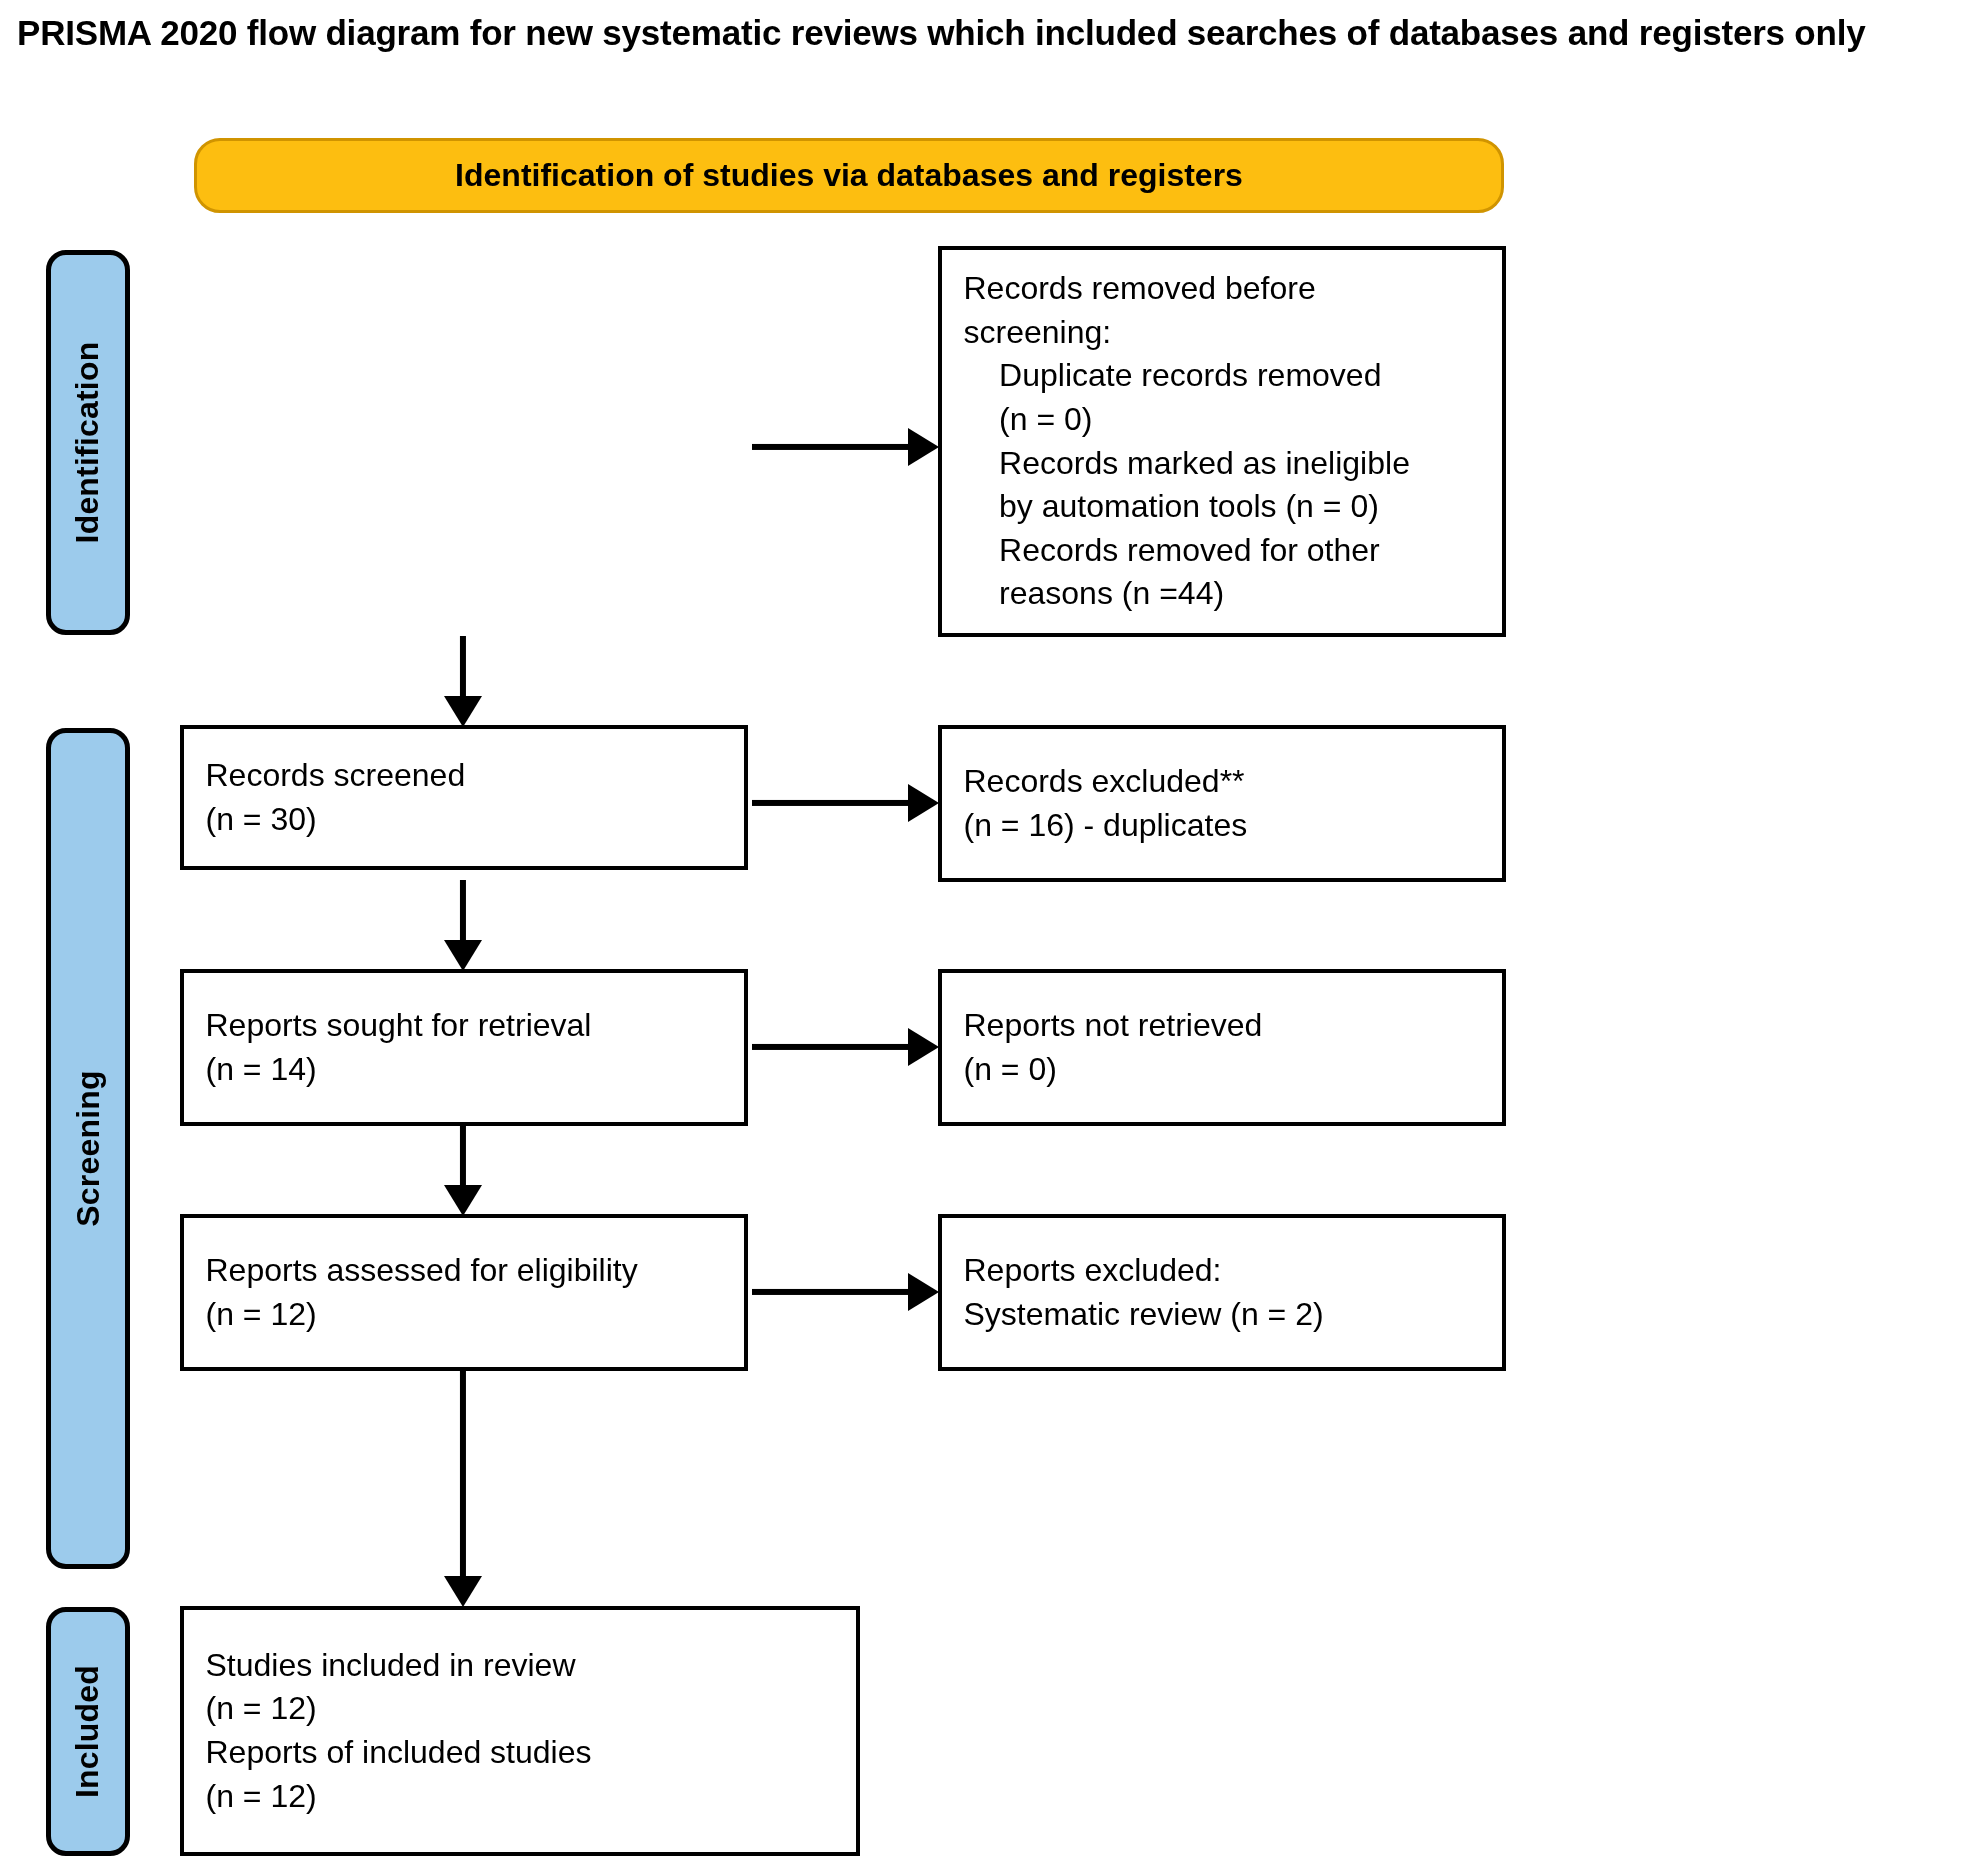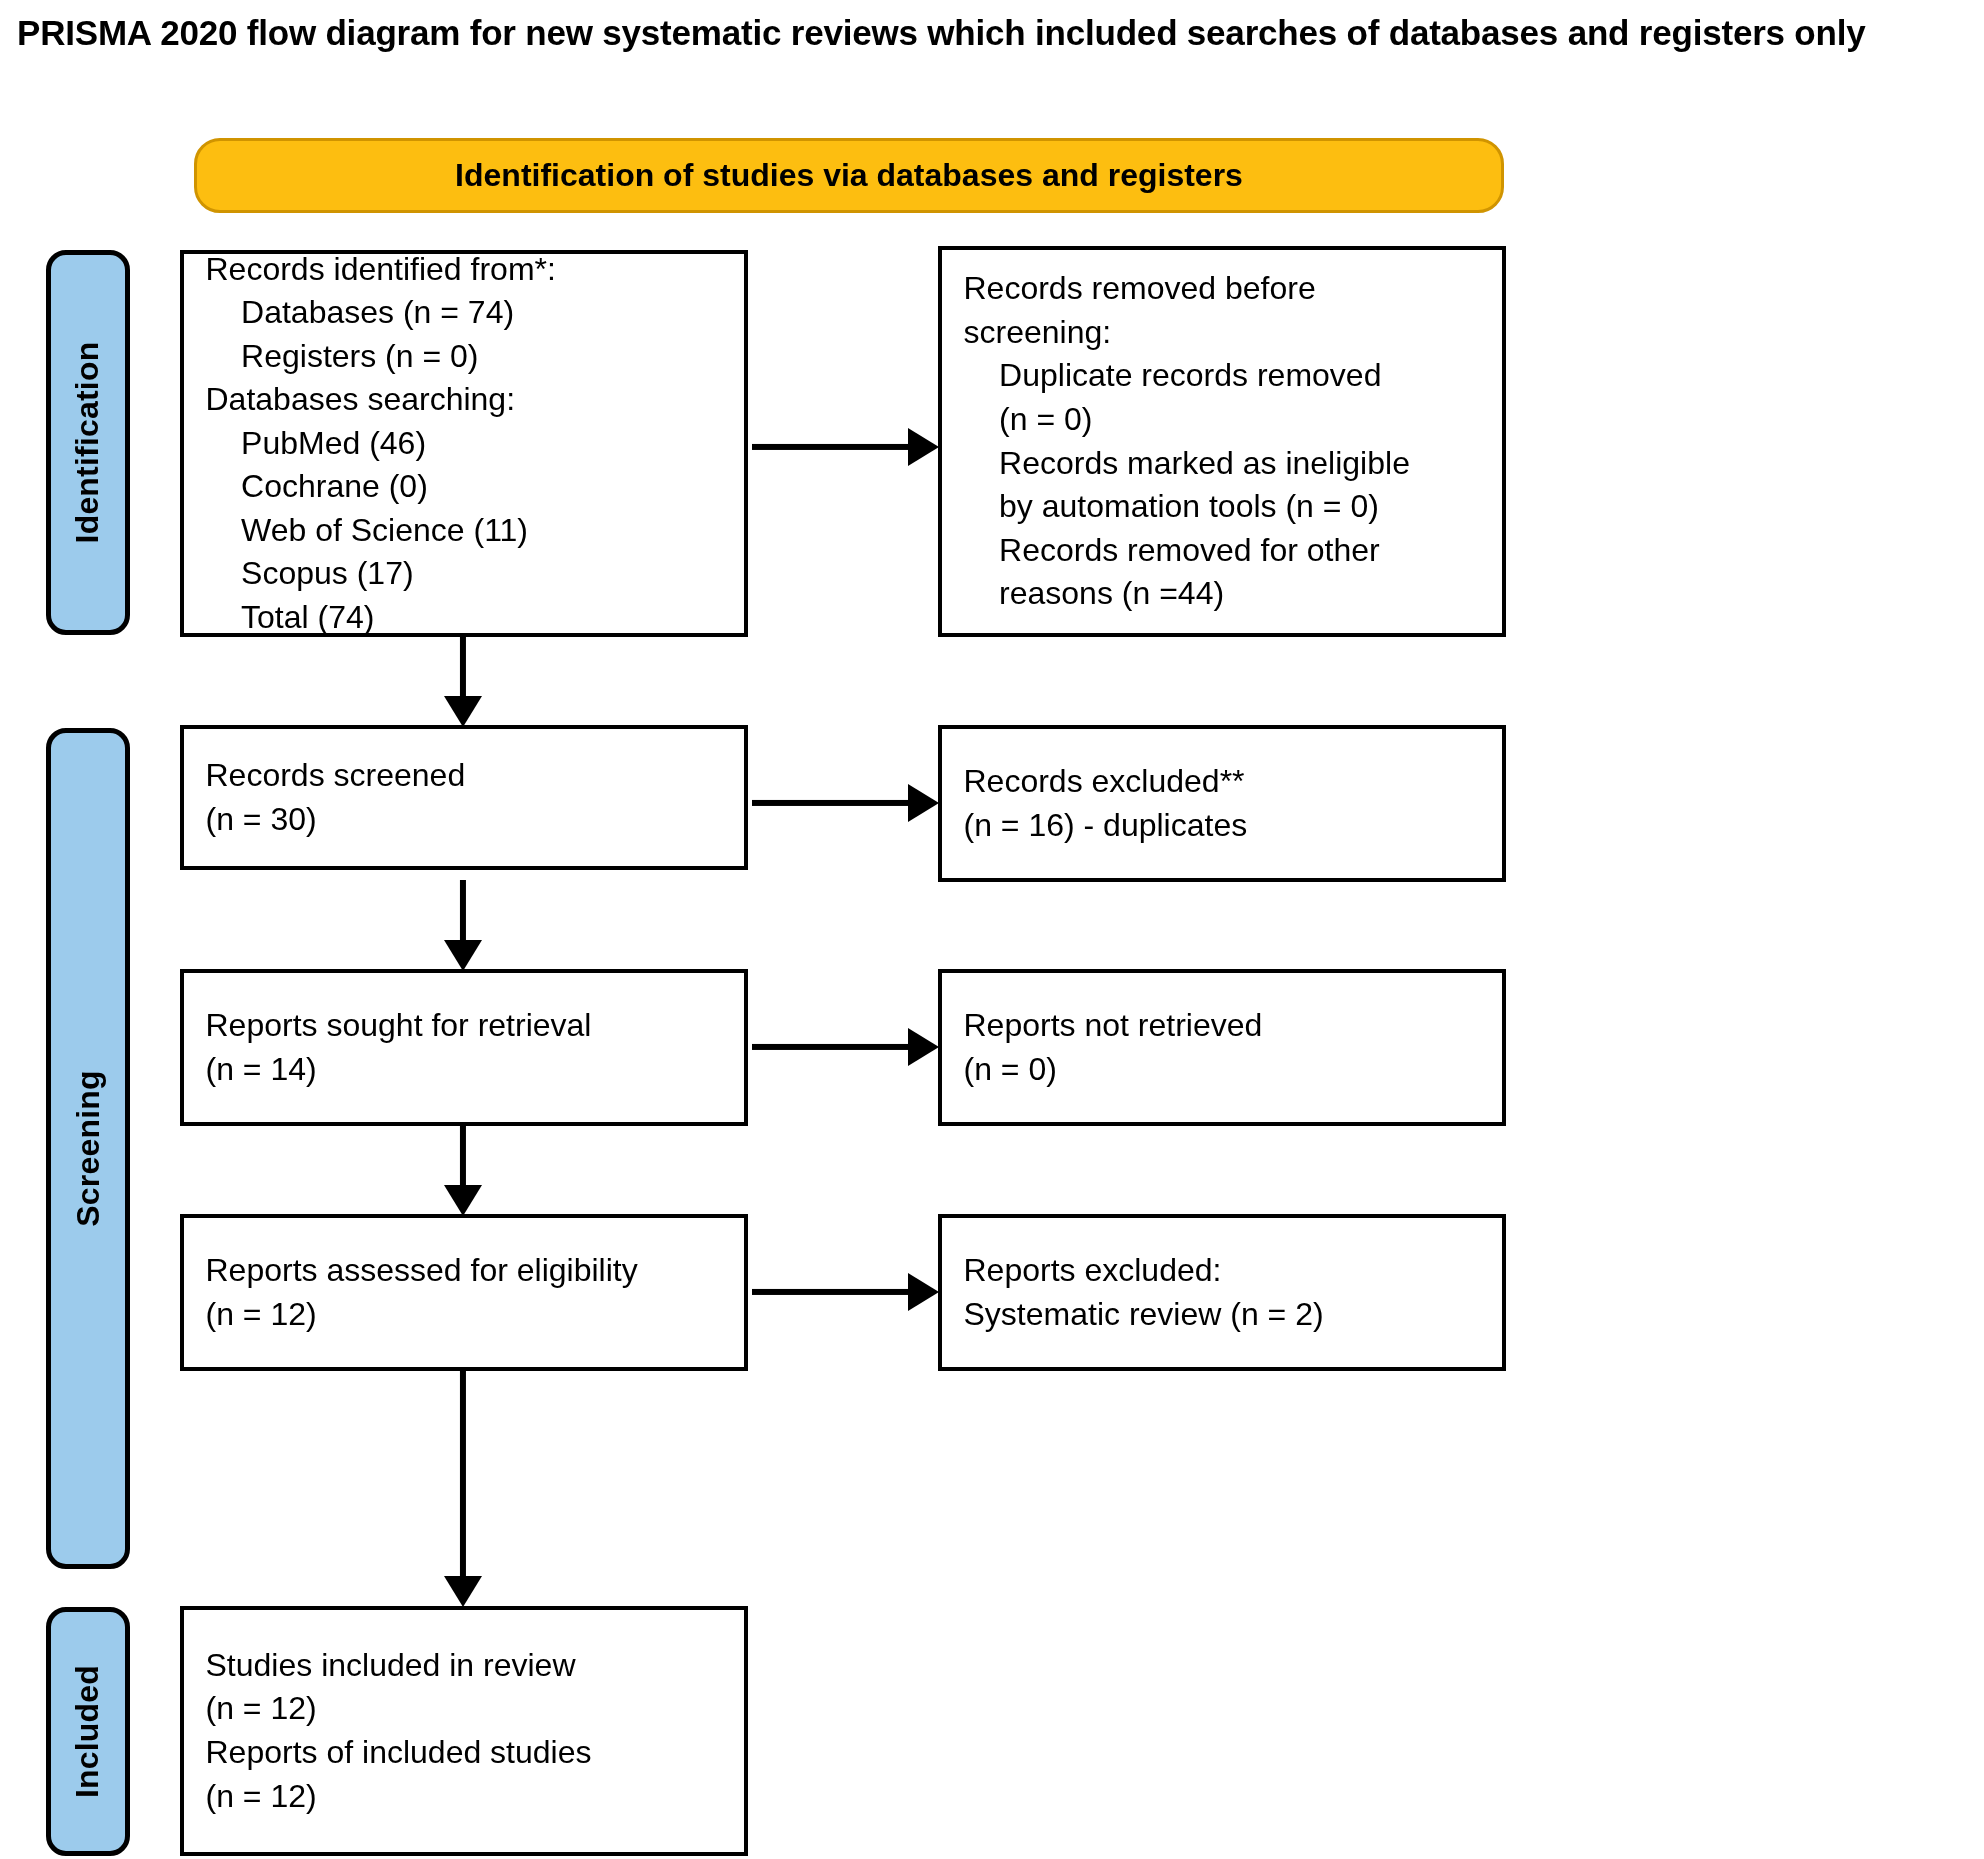--- a/index.html
+++ b/index.html
@@ -96,21 +96,21 @@
   }
 
   #box-identified      { left: 180px;  top: 250px;  width: 568px;  height: 387px; }
   #box-removed         { left: 938px; top: 246px;  width: 568px;  height: 391px; }
   #box-screened        { left: 180px;  top: 725px;  width: 568px;  height: 145px; }
   #box-excluded        { left: 938px; top: 725px;  width: 568px;  height: 157px; }
   #box-sought          { left: 180px;  top: 969px; width: 568px;  height: 157px; }
   #box-notretrieved    { left: 938px; top: 969px; width: 568px;  height: 157px; }
   #box-assessed        { left: 180px;  top: 1214px; width: 568px;  height: 157px; }
   #box-reportsexcluded { left: 938px; top: 1214px; width: 568px;  height: 157px; }
-  #box-included        { left: 180px;  top: 1606px; width: 568px;  height: 250px; }
+  #box-included        { left: 180px;  top: 1606px; width: 680px;  height: 250px; }
 
   
   .arrow {
     position: absolute;
   }
   .arrow-h .shaft {
     position: absolute;
     left: 0;
     top: 50%;
     transform: translateY(-50%);
@@ -176,31 +176,20 @@
   <div class="phase-bar" id="phase-identification">
     <span class="phase-bar-label">Identification</span>
   </div>
   <div class="phase-bar" id="phase-screening">
     <span class="phase-bar-label">Screening</span>
   </div>
   <div class="phase-bar" id="phase-included">
     <span class="phase-bar-label">Included</span>
   </div>
 
-  <div class="flow-box" id="box-identified">
-    <div class="flow-box-text">Records identified from*:
-    Databases (n = 74)
-    Registers (n = 0)
-Databases searching:
-    PubMed (46)
-    Cochrane (0)
-    Web of Science (11)
-    Scopus (17)
-    Total (74)</div>
-  </div>
   <div class="flow-box" id="box-removed">
     <div class="flow-box-text">Records removed before
 screening:
     Duplicate records removed
     (n = 0)
     Records marked as ineligible
     by automation tools (n = 0)
     Records removed for other
     reasons (n =44)</div>
   </div>

